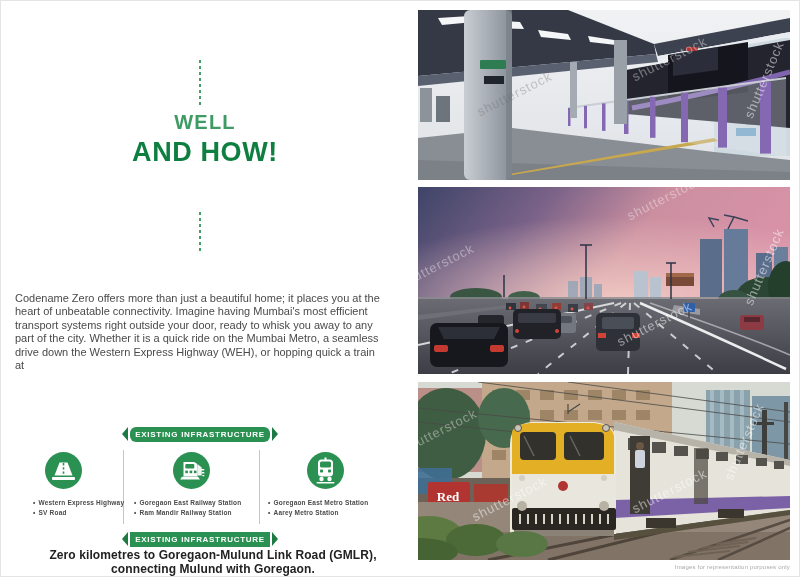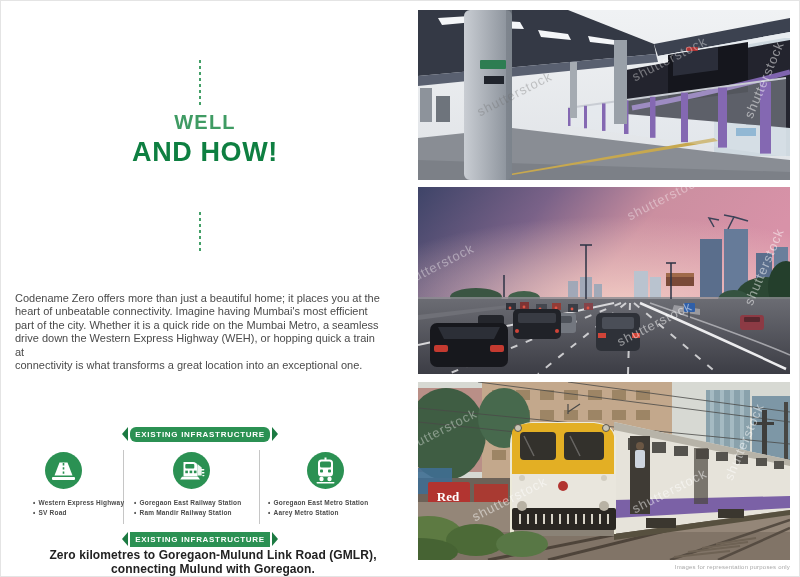--- a/index.html
+++ b/index.html
@@ -66,23 +66,23 @@
   <div class="heading">
     <div class="h-light">WELL</div>
     <div class="h-bold">AND HOW!</div>
   </div>
 
   <div class="vdash bottom"></div>
 
   <div class="intro">
     <div>Codename Zero offers more than just a beautiful home; it places you at the</div>
     <div>heart of unbeatable connectivity. Imagine having Mumbai's most efficient</div>
+    <div>transport systems right outside your door, ready to whisk you away to any</div>
     <div>part of the city. Whether it is a quick ride on the Mumbai Metro, a seamless</div>
     <div>drive down the Western Express Highway (WEH), or hopping quick a train at</div>
-    <div>connectivity is what transforms a great location into an exceptional one.</div>
   </div>
 
   <div class="ribbon existing">EXISTING INFRASTRUCTURE</div>
 
   <div class="col-sep s1"></div>
   <div class="col-sep s2"></div>
 
   <div class="infra-icon i1">
     <svg viewBox="0 0 37 37">
       <circle cx="18.5" cy="18.5" r="18.5" fill="#2b9153"></circle>

